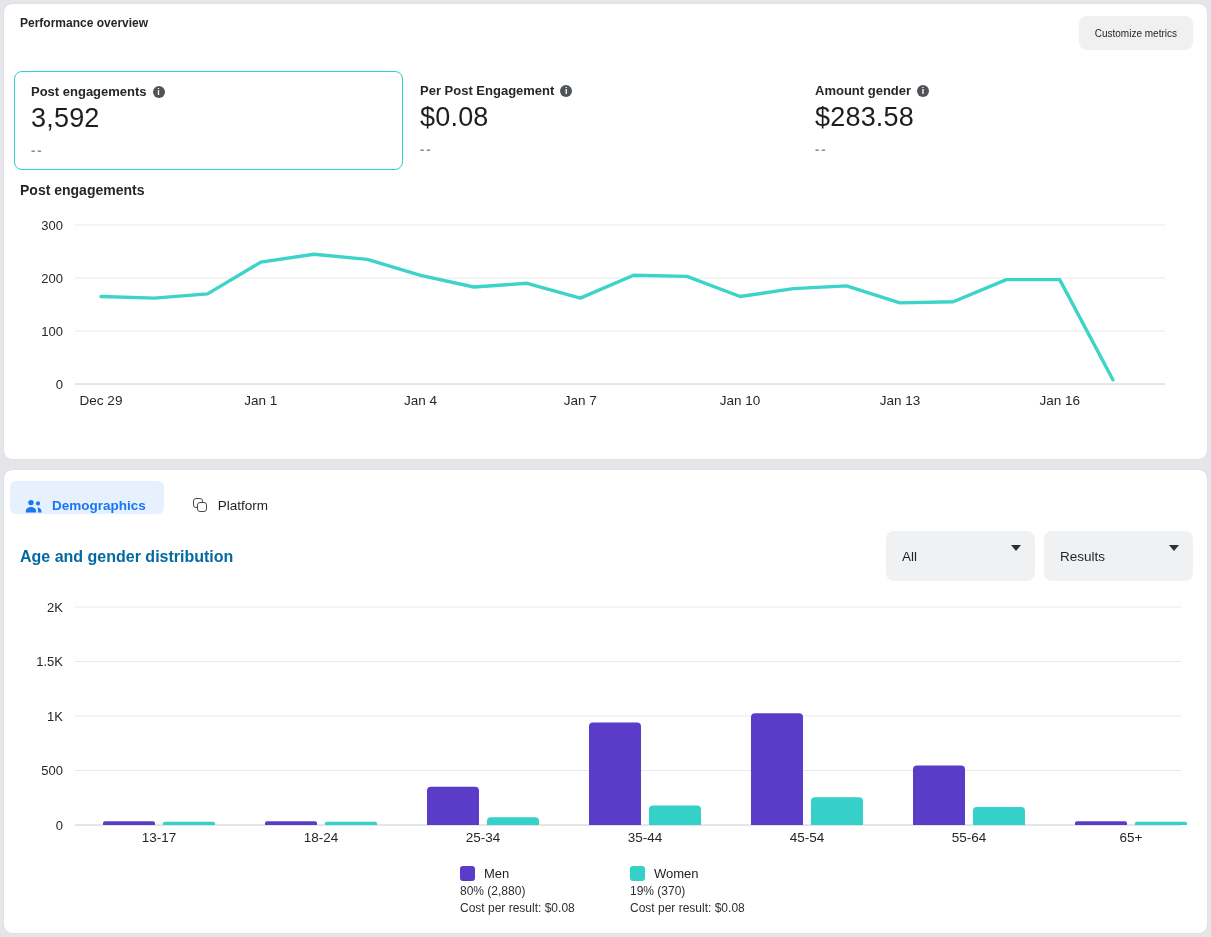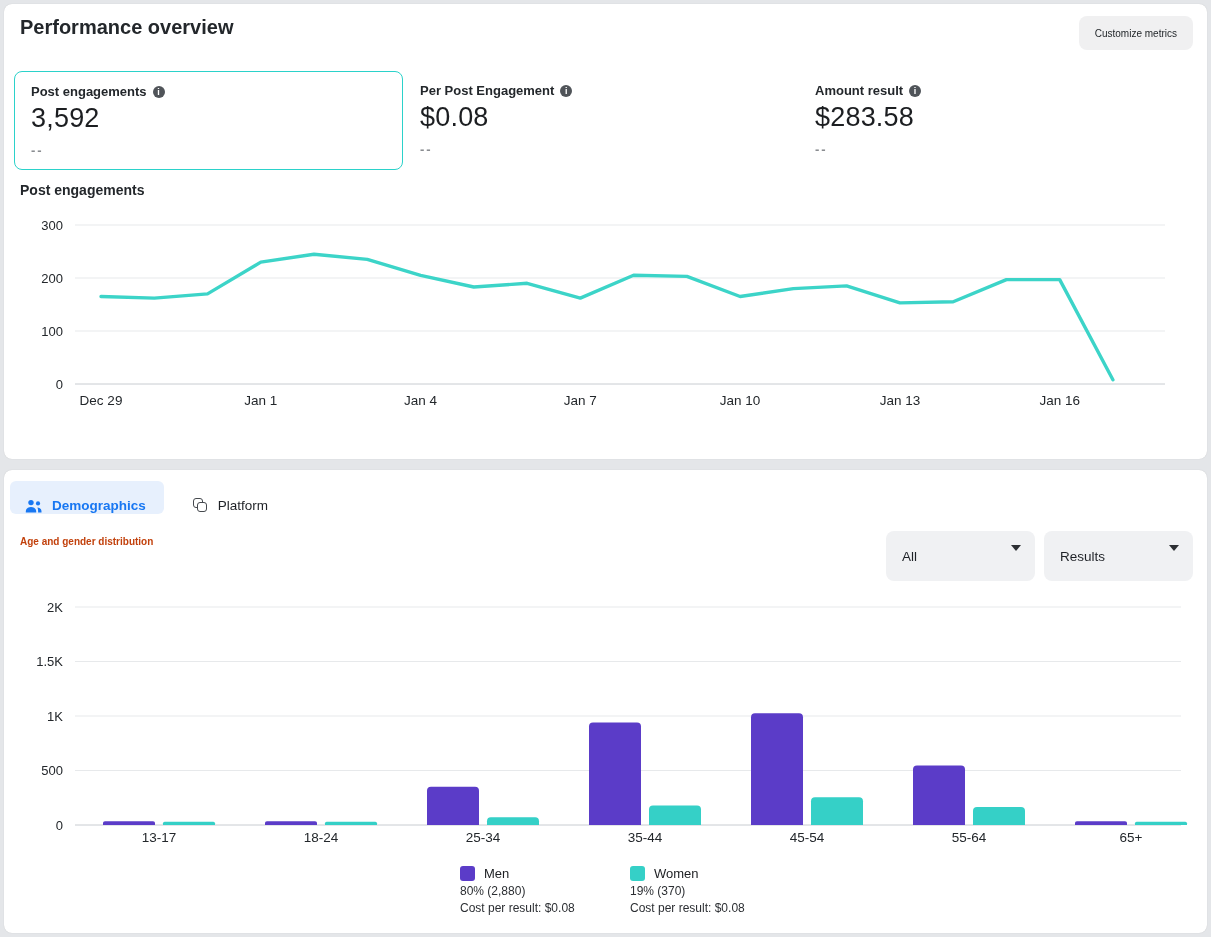--- a/index.html
+++ b/index.html
@@ -13,21 +13,21 @@
   }
   .card {
     position:absolute; left:4px; width:1203px;
     background:#ffffff; border-radius:8px;
     box-shadow:0 0 1px rgba(0,0,0,.18);
   }
   .card-top { top:4px; height:455px; }
   .card-bottom { top:470px; height:463px; }
 
   
-  .pv-title { position:absolute; left:16px; top:12px; font-size:20px; font-weight:700; color:#23272b;text-align:right; }
+  .pv-title { position:absolute; left:16px; top:12px; font-size:12px; font-weight:700; color:#23272b;text-align:right; }
   .btn-customize {
     position:absolute; right:14px; top:12px; height:34px; padding:0 16px;
     background:#f0f0f1; border:none; border-radius:8px;
     font-family:inherit; font-size:10px; color:#23272b; cursor:pointer;
   }
   .metric { position:absolute; }
   .metric-selected {
     left:10px; top:67px; width:389px; height:99px;
     border:1px solid #2bd2ca; border-radius:8px; padding:12px 16px;
     cursor:pointer; background:#fff;
@@ -58,21 +58,21 @@
   .people-icon { display:inline-flex; width:17px; height:14px; }
   .platform-icon { position:relative; display:inline-block; width:15px; height:15px; }
   .platform-icon .sq-back {
     position:absolute; left:0; top:0; width:10px; height:10px;
     border:1.6px solid #45494e; border-radius:3px;
   }
   .platform-icon .sq-front {
     position:absolute; left:4px; top:4px; width:10px; height:10px;
     border:1.6px solid #45494e; border-radius:3px; background:#fff;
   }
-  .agd-heading { position:absolute; left:16px; top:66px; font-size:10px; font-weight:700; color:#c2410c; }
+  .agd-heading { position:absolute; left:16px; top:78px; font-size:16px; font-weight:700; color:#0369a1; }
   .select {
     position:absolute; top:61px; width:149px; height:50px;
     background:#f0f1f3; border-radius:8px; cursor:pointer;
     display:flex; align-items:center; font-size:13.5px; color:#1f2227;
     padding-left:16px;
   }
   .select-breakdown { left:882px; }
   .select-metric { left:1040px; }
   .chevron-down {
     position:absolute; right:14px; top:14px;
@@ -110,21 +110,21 @@
     <div class="metric-label-row">
       <span class="metric-label">Per Post Engagement</span>
       <span class="info-icon">i</span>
     </div>
     <div class="metric-value">$0.08</div>
     <div class="metric-delta">--</div>
   </div>
 
   <div class="metric metric-plain-2">
     <div class="metric-label-row">
-      <span class="metric-label">Amount result</span>
+      <span class="metric-label">Amount gender</span>
       <span class="info-icon">i</span>
     </div>
     <div class="metric-value">$283.58</div>
     <div class="metric-delta">--</div>
   </div>
 
   <h3 class="lc-title">Post engagements</h3>
   <div id="line-chart"><svg width="1203" height="218" viewBox="0 0 1203 218">
         <line x1="71" x2="1161" y1="25" y2="25" stroke="#e7e9eb" stroke-width="1"></line>
         <text x="59" y="29.5" text-anchor="end" font-size="13" fill="#23272b">300</text>

